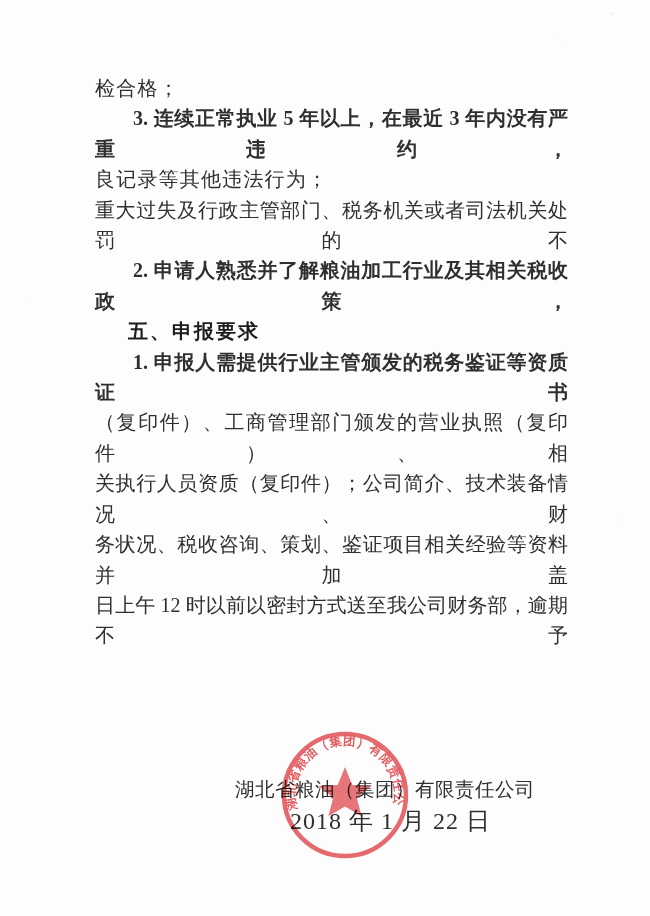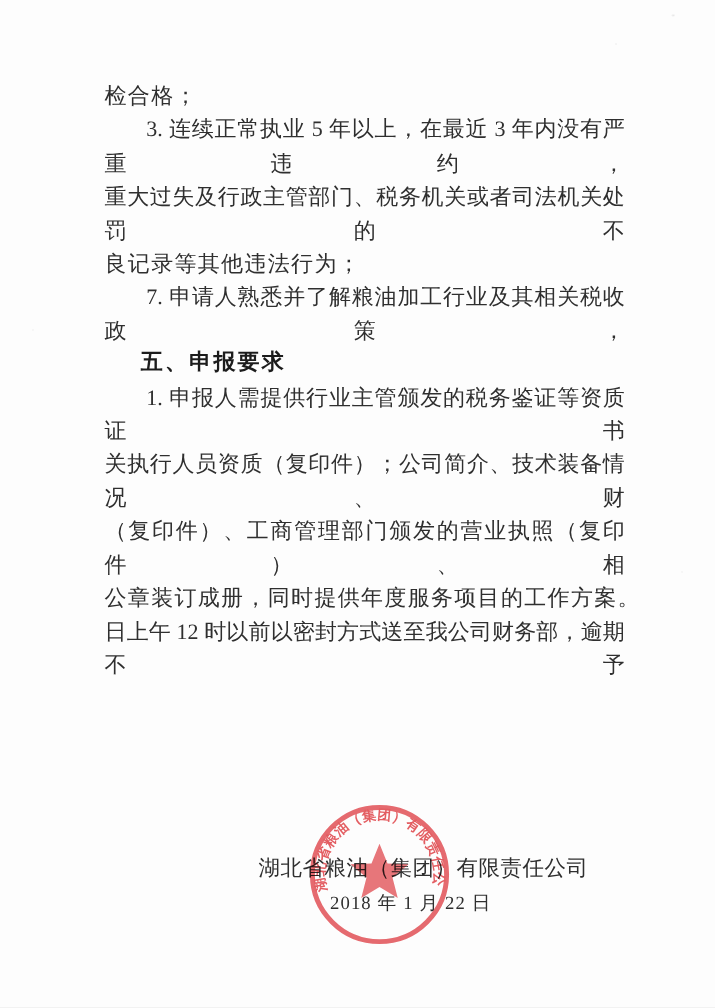--- a/index.html
+++ b/index.html
@@ -28,65 +28,65 @@
     line-height:30.4px;
     letter-spacing:1.2px;
   }
   .line{white-space:nowrap;}
   .line.just{
     white-space:normal;
     text-align:justify;
     text-align-last:justify;
     letter-spacing:0;
   }
-  .line.ind-num{padding-left:38px;}
+  .line.ind-num{padding-left:38px;font-weight:bold;}
   .line.ind-num.just{padding-left:0;text-indent:38px;}
   .line.ind-head{padding-left:33px;}
   .line.heading{
-    font-family:Liberation Mono, monospace;
+    font-family:Liberation Serif, serif;
     font-weight:700;
     color:#1c1c1c;
     letter-spacing:2px;
   }
   .signature{position:absolute;left:0;top:0;width:650px;height:0;}
   .sig-company{
     position:absolute;left:235px;top:775px;
     font-size:19.5px;line-height:30px;letter-spacing:0.5px;
     white-space:nowrap;
   }
   .sig-date{
-    position:absolute;left:300px;top:806px;
-    font-size:17px;line-height:30px;letter-spacing:1px;
+    position:absolute;left:290px;top:806px;
+    font-size:24px;line-height:30px;letter-spacing:1px;
     white-space:nowrap;
   }
   .seal{
     position:absolute;left:265px;top:715px;
     width:160px;height:160px;
     mix-blend-mode:multiply;
     opacity:.88;
     pointer-events:none;
   }
   .seal svg{display:block;width:160px;height:160px;}
 </style>
 </head>
 <body>
 
 <div class="page">
 
   <div class="body-text">
     <div class="line">检合格；</div>
     <div class="line ind-num just">3. 连续正常执业 5 年以上，在最近 3 年内没有严重违约，</div>
+    <div class="line">良记录等其他违法行为；</div>
     <div class="line just">重大过失及行政主管部门、税务机关或者司法机关处罚的不</div>
-    <div class="line">良记录等其他违法行为；</div>
-    <div class="line ind-num just">7. 申请人熟悉并了解粮油加工行业及其相关税收政策，</div>
+    <div class="line ind-num just">2. 申请人熟悉并了解粮油加工行业及其相关税收政策，</div>
     <div class="line ind-head heading">五、申报要求</div>
     <div class="line ind-num just">1. 申报人需提供行业主管颁发的税务鉴证等资质证书</div>
+    <div class="line just">（复印件）、工商管理部门颁发的营业执照（复印件）、相</div>
     <div class="line just">关执行人员资质（复印件）；公司简介、技术装备情况、财</div>
-    <div class="line just">（复印件）、工商管理部门颁发的营业执照（复印件）、相</div>
-    <div class="line">公章装订成册，同时提供年度服务项目的工作方案。</div>
+    <div class="line just">务状况、税收咨询、策划、鉴证项目相关经验等资料并加盖</div>
     <div class="line just">日上午 12 时以前以密封方式送至我公司财务部，逾期不予</div>
 
   </div>
 
   <div class="signature">
     <div class="sig-company">湖北省粮油（集团）有限责任公司</div>
     <div class="sig-date">2018 年 1 月 22 日</div>
   </div>
 
   <div class="seal">

